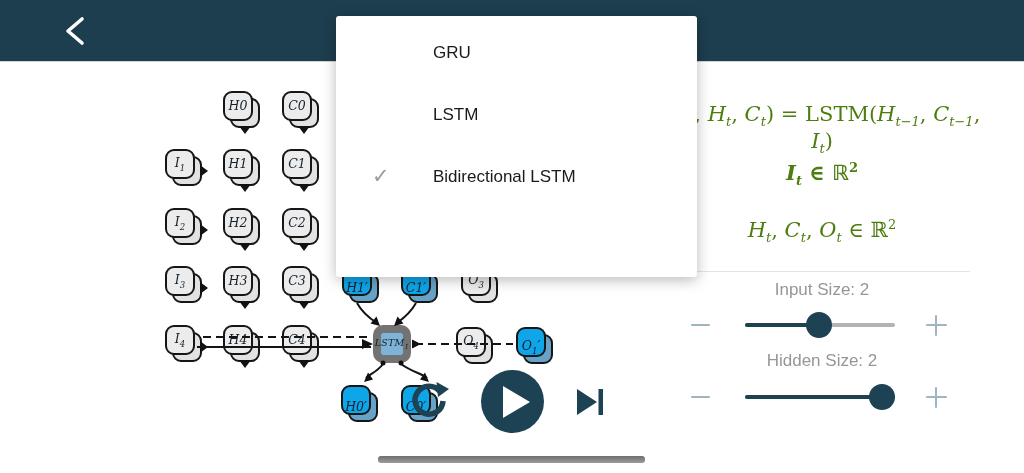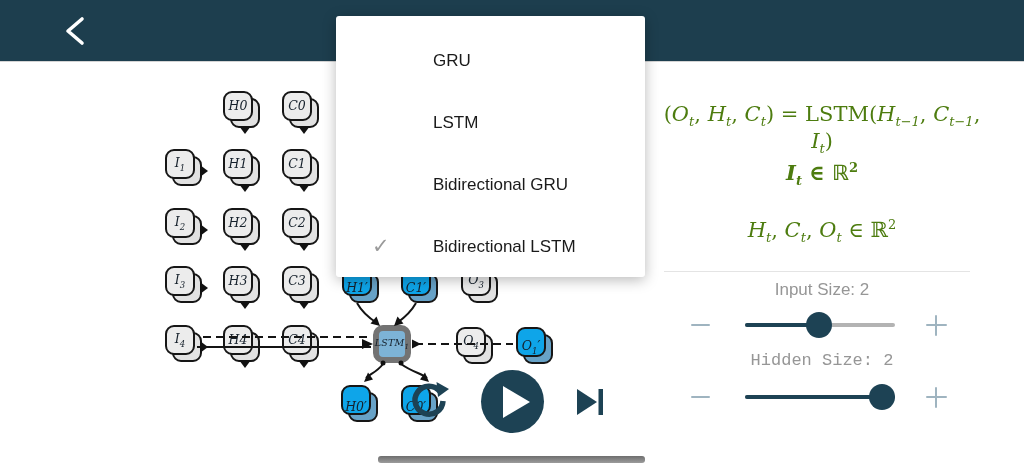--- a/index.html
+++ b/index.html
@@ -27,32 +27,32 @@
   .node-label { font-family:"DejaVu Serif","DejaVu Sans",serif; font-style:italic;
                 font-size:12.5px; color:#15202b; white-space:nowrap; line-height:1; }
   .node-label sub { font-size:8.5px; font-style:italic; }
   .marker-down { position:absolute; left:16px; top:35px; width:0; height:0;
                  border-left:6px solid transparent; border-right:6px solid transparent;
                  border-top:8px solid #111; }
   .marker-right { position:absolute; left:35px; top:16px; width:0; height:0;
                   border-top:6px solid transparent; border-bottom:6px solid transparent;
                   border-left:8px solid #111; }
   .lstm-node { position:absolute; left:373px; top:325px; width:38px; height:38px;
-               background:#7db3d6; border:6px solid #737373; border-radius:10px;
+               background:#7db3d6; border:8px solid #737373; border-radius:10px;
                display:flex; align-items:center; justify-content:center; z-index:2; }
   .lstm-node .node-label { font-size:9.5px; font-style:normal; letter-spacing:0.2px; }
   .lstm-node .node-label sub { font-size:7px; }
 
   .connections { position:absolute; left:0; top:0; width:1024px; height:473px;
                  z-index:3; pointer-events:none; }
 
   
-  .dropdown { position:absolute; left:336px; top:16px; width:309px; height:261px;
+  .dropdown { position:absolute; left:336px; top:16px; width:361px; height:261px;
               background:#ffffff; border-radius:3px; z-index:10;
-              box-shadow:0 3px 14px rgba(0,0,0,0.28); padding-top:14px;text-align:right; }
+              box-shadow:0 3px 14px rgba(0,0,0,0.28); padding-top:6px;text-align:right; }
   .dd-item { position:relative; height:62px; display:flex; align-items:center;
              padding-left:97px; font-size:17px; color:#1a1a1a; cursor:pointer; }
   .dd-check { position:absolute; left:36px; top:50%; transform:translateY(-54%);
               font-size:21px; color:#9a9a9a; }
 
   
   .formulas { position:absolute; left:657px; top:0; width:330px; z-index:1; }
   .formula { position:absolute; left:0; width:330px; text-align:center;
              font-family:"DejaVu Serif","DejaVu Sans",serif; font-size:21px; color:#4d7c0f; }
   .formula .it { font-style:italic; }
@@ -275,23 +275,20 @@
   </svg>
 
   <div class="dropdown" id="dropdown">
       <div class="dd-item">
         <span>GRU</span>
       </div>
       <div class="dd-item">
         <span>LSTM</span>
       </div>
       <div class="dd-item">
-        <span>Bidirectional GRU</span>
-      </div>
-      <div class="dd-item">
         <span class="dd-check">✓</span>
         <span>Bidirectional LSTM</span>
       </div>
     </div>
 
   <div class="formulas">
     <div class="formula f1" id="formula-0"><span>(</span><span class="it">O</span><sub>t</sub><span>, </span><span class="it">H</span><sub>t</sub><span>, </span><span class="it">C</span><sub>t</sub><span>) = LSTM(</span><span class="it">H</span><sub>t−1</sub><span>, </span><span class="it">C</span><sub>t−1</sub><span>, </span><span class="it">I</span><sub>t</sub><span>)</span></div>
     <div class="formula f2" id="formula-1"><span class="it">I</span><sub>t</sub><span> ∈ </span><span>ℝ</span><sup>2</sup></div>
     <div class="formula f3" id="formula-2"><span class="it">H</span><sub>t</sub><span>, </span><span class="it">C</span><sub>t</sub><span>, </span><span class="it">O</span><sub>t</sub><span> ∈ </span><span>ℝ</span><sup>2</sup></div>
   </div>
@@ -306,21 +303,21 @@
       <div class="slider-track" style="top: 323px;">
         <div class="slider-fill" style="width:49%"></div>
         <div class="slider-thumb" style="left:60.5px"></div>
       </div>
       <div class="plus-btn" style="left: 922px; top: 311px; position: absolute;">
         <div class="plus-wrap">
           <div class="h"></div>
           <div class="v"></div>
         </div>
       </div>
-      <div class="slider-label" style="top: 351px; font-family: Liberation Mono, monospace;">Hidden Size: 2</div>
+      <div class="slider-label" style="top: 351px;">Hidden Size: 2</div>
       <div class="minus-btn" style="left: 686px; top: 383px; position: absolute;">
         <div class="minus-bar"></div>
       </div>
       <div class="slider-track" style="top: 395px;">
         <div class="slider-fill" style="width:100%"></div>
         <div class="slider-thumb" style="left:124px"></div>
       </div>
       <div class="plus-btn" style="left: 922px; top: 383px; position: absolute;">
         <div class="plus-wrap">
           <div class="h"></div>

